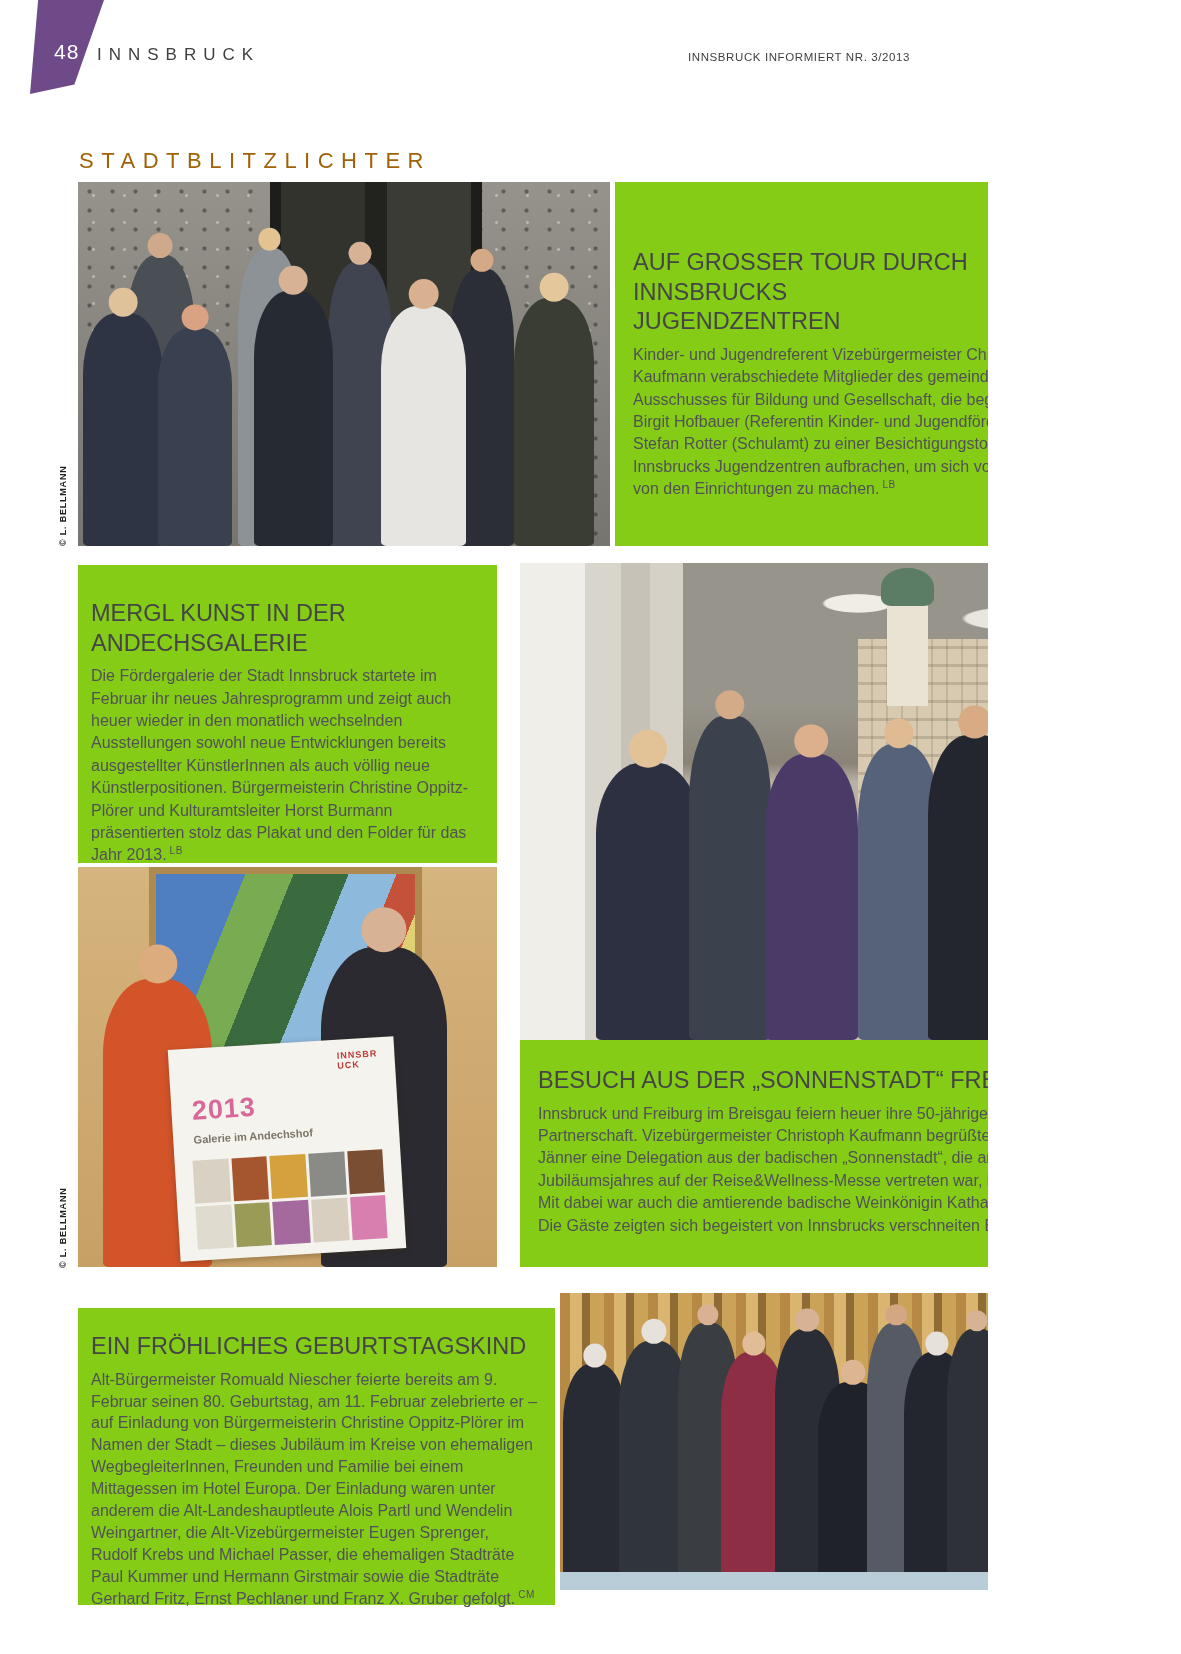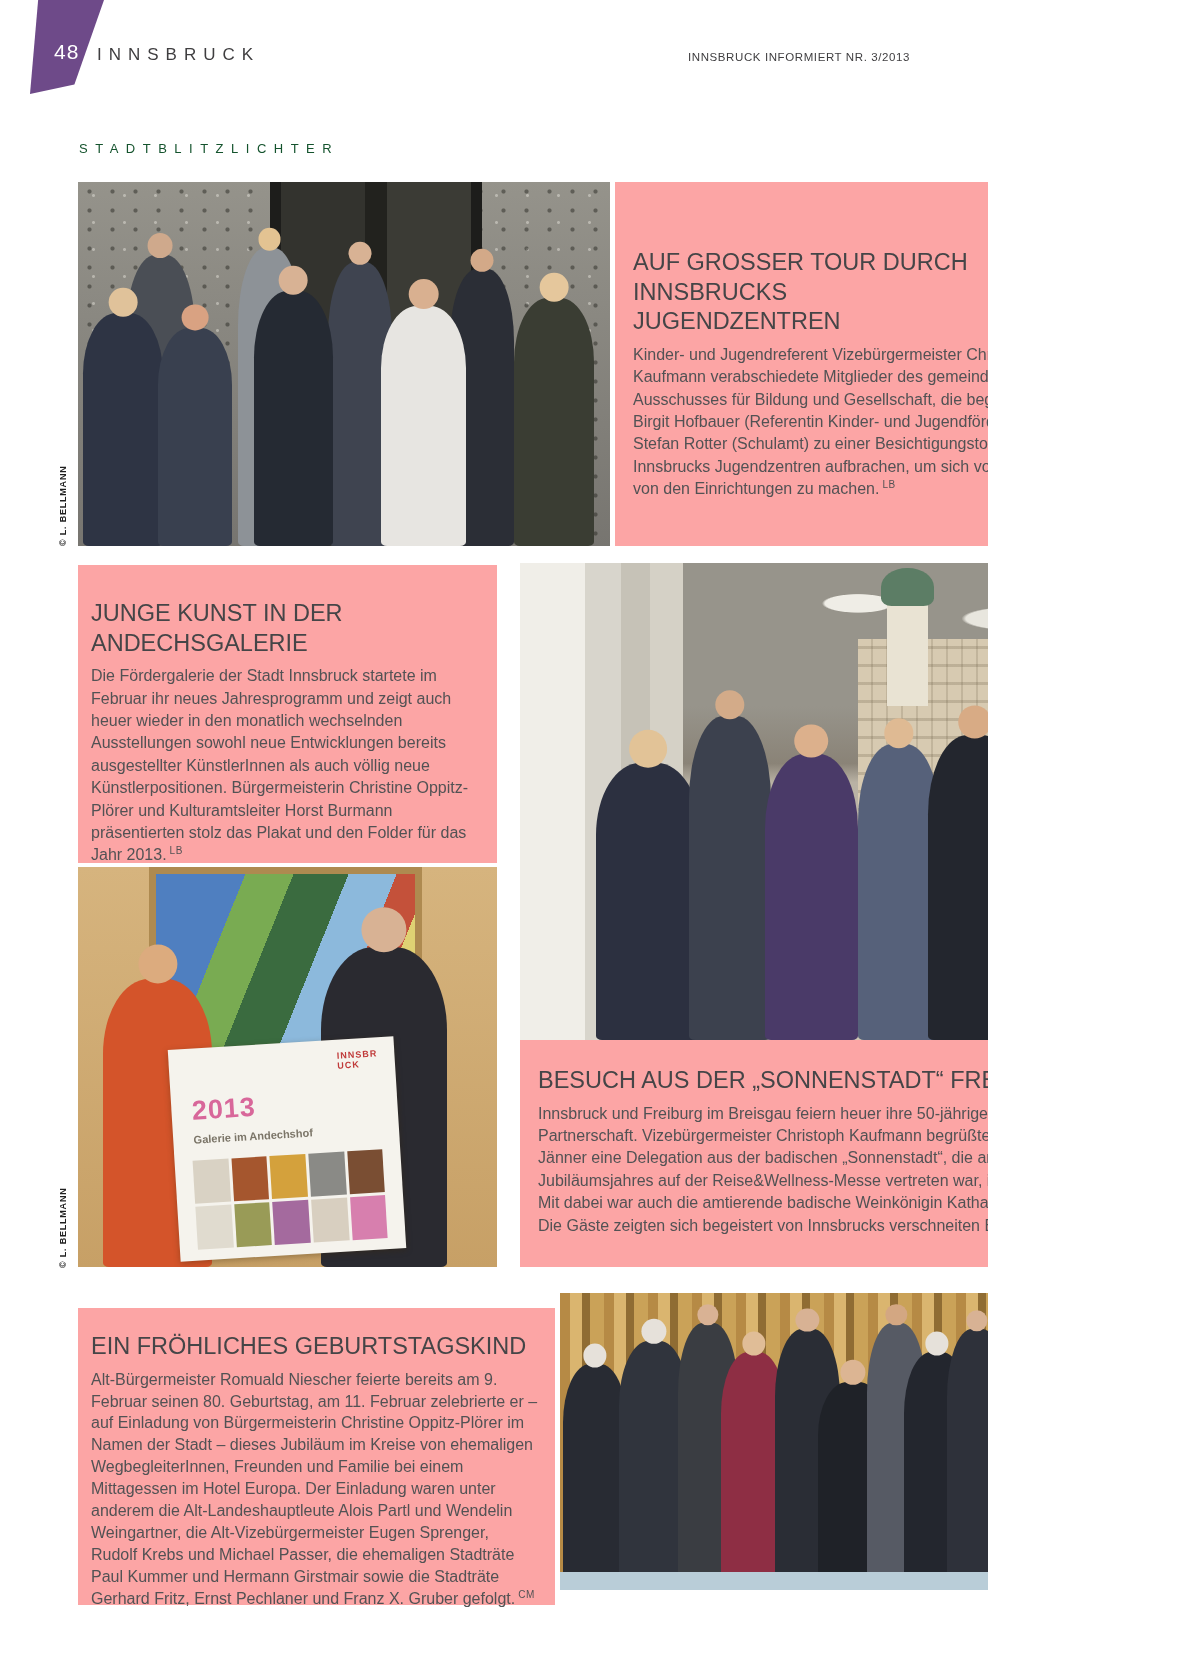--- a/index.html
+++ b/index.html
@@ -5,25 +5,25 @@
   html,body{margin:0;padding:0;background:#ffffff;}
   .page{position:relative;width:988px;height:1654px;background:#fff;overflow:hidden;
         font-family:"Liberation Sans", sans-serif;}
 
   
   .corner-tab{position:absolute;left:30px;top:0;width:74px;height:94px;background:#6e4a89;
               clip-path:polygon(11% 0,100% 0,60% 90%,0 100%);}
   .corner-tab .pagenum{position:absolute;left:24px;top:40px;color:#fff;font-size:21px;letter-spacing:1px;}
   .section-label{position:absolute;left:97px;top:45px;font-size:17px;letter-spacing:7px;color:#3f3e40;}
   .issue-label{position:absolute;right:78px;top:51px;font-size:11.5px;letter-spacing:.6px;color:#3f3e40;margin-left:48px;}
-  .rubric{position:absolute;left:79px;top:141px;margin:0;font-weight:400;font-size:13px;
-          letter-spacing:7.5px;color:#14532d;}
+  .rubric{position:absolute;left:79px;top:148px;margin:0;font-weight:400;font-size:22px;
+          letter-spacing:7.5px;color:#a16207;}
 
   
-  .graybox{position:absolute;background:#fca5a5;box-sizing:border-box;}
+  .graybox{position:absolute;background:#84cc16;box-sizing:border-box;}
   .a-title{margin:0 0 7px;font-weight:400;font-size:23.5px;line-height:1.26;color:#454547;}
   .a-body{margin:0;font-size:16px;line-height:1.4;color:#525254;}
   .sig{font-size:10px;letter-spacing:.5px;margin-left:3px;color:#525254;}
   .photo{position:absolute;overflow:hidden;background:#888;}
   .credit{position:absolute;transform-origin:0 0;transform:rotate(-90deg);
           font-size:9px;font-weight:bold;letter-spacing:.8px;color:#1f1f1f;white-space:nowrap;}
 
   
   .person{position:absolute;bottom:0;background:var(--c,#2e3442);
           border-radius:42% 42% 6px 6px / 26% 26% 4px 4px;}
@@ -100,21 +100,21 @@
     <div class="person" style="left:82%;width:15%;height:68%;--c:#3a3d33;--s:#e5c79c"></div>
   </div>
   <div class="credit" style="left:58px;top:546px;">© L. BELLMANN</div>
 
   <div class="graybox" style="left:615px;top:182px;width:488px;height:364px;padding:66px 20px 0 18px;">
     <h2 class="a-title" style="max-width:345px;">AUF GROSSER TOUR DURCH INNSBRUCKS JUGENDZENTREN</h2>
     <p class="a-body"><span>Kinder- und Jugendreferent Vizebürgermeister Christoph Kaufmann verabschiedete Mitglieder des gemeinderätlichen Ausschusses für Bildung und Gesellschaft, die begleitet von Birgit Hofbauer (Referentin Kinder- und Jugendförderung) und Stefan Rotter (Schulamt) zu einer Besichtigungstour zu Innsbrucks Jugendzentren aufbrachen, um sich vor Ort ein Bild von den Einrichtungen zu machen.</span><sup class="sig">LB</sup></p>
   </div>
 
   <div class="graybox" style="left:78px;top:565px;width:419px;height:298px;padding:34px 14px 0 13px;">
-    <h2 class="a-title" style="max-width:290px;">JUNGE KUNST IN DER ANDECHSGALERIE</h2>
+    <h2 class="a-title" style="max-width:290px;">MERGL KUNST IN DER ANDECHSGALERIE</h2>
     <p class="a-body"><span>Die Fördergalerie der Stadt Innsbruck startete im Februar ihr neues Jahresprogramm und zeigt auch heuer wieder in den monatlich wechselnden Ausstellungen sowohl neue Entwicklungen bereits ausgestellter KünstlerInnen als auch völlig neue Künstlerpositionen. Bürgermeisterin Christine Oppitz-Plörer und Kulturamtsleiter Horst Burmann präsentierten stolz das Plakat und den Folder für das Jahr 2013.</span><sup class="sig">LB</sup></p>
   </div>
 
   <div class="photo ph3" style="left:78px;top:867px;width:419px;height:400px;" aria-label="Christine Oppitz-Plörer und Horst Burmann präsentieren das Plakat der Galerie im Andechshof">
     <div class="ph3-painting"></div>
     <div class="person" style="left:6%;width:26%;height:72%;--c:#d4542a;--s:#dcab7e"></div>
     <div class="person" style="left:58%;width:30%;height:80%;--c:#2a2a30;--s:#d8b294"></div>
     <div class="poster">
       <div class="poster-logo">INNSBRUCK</div>
       <div class="poster-year">2013</div>

